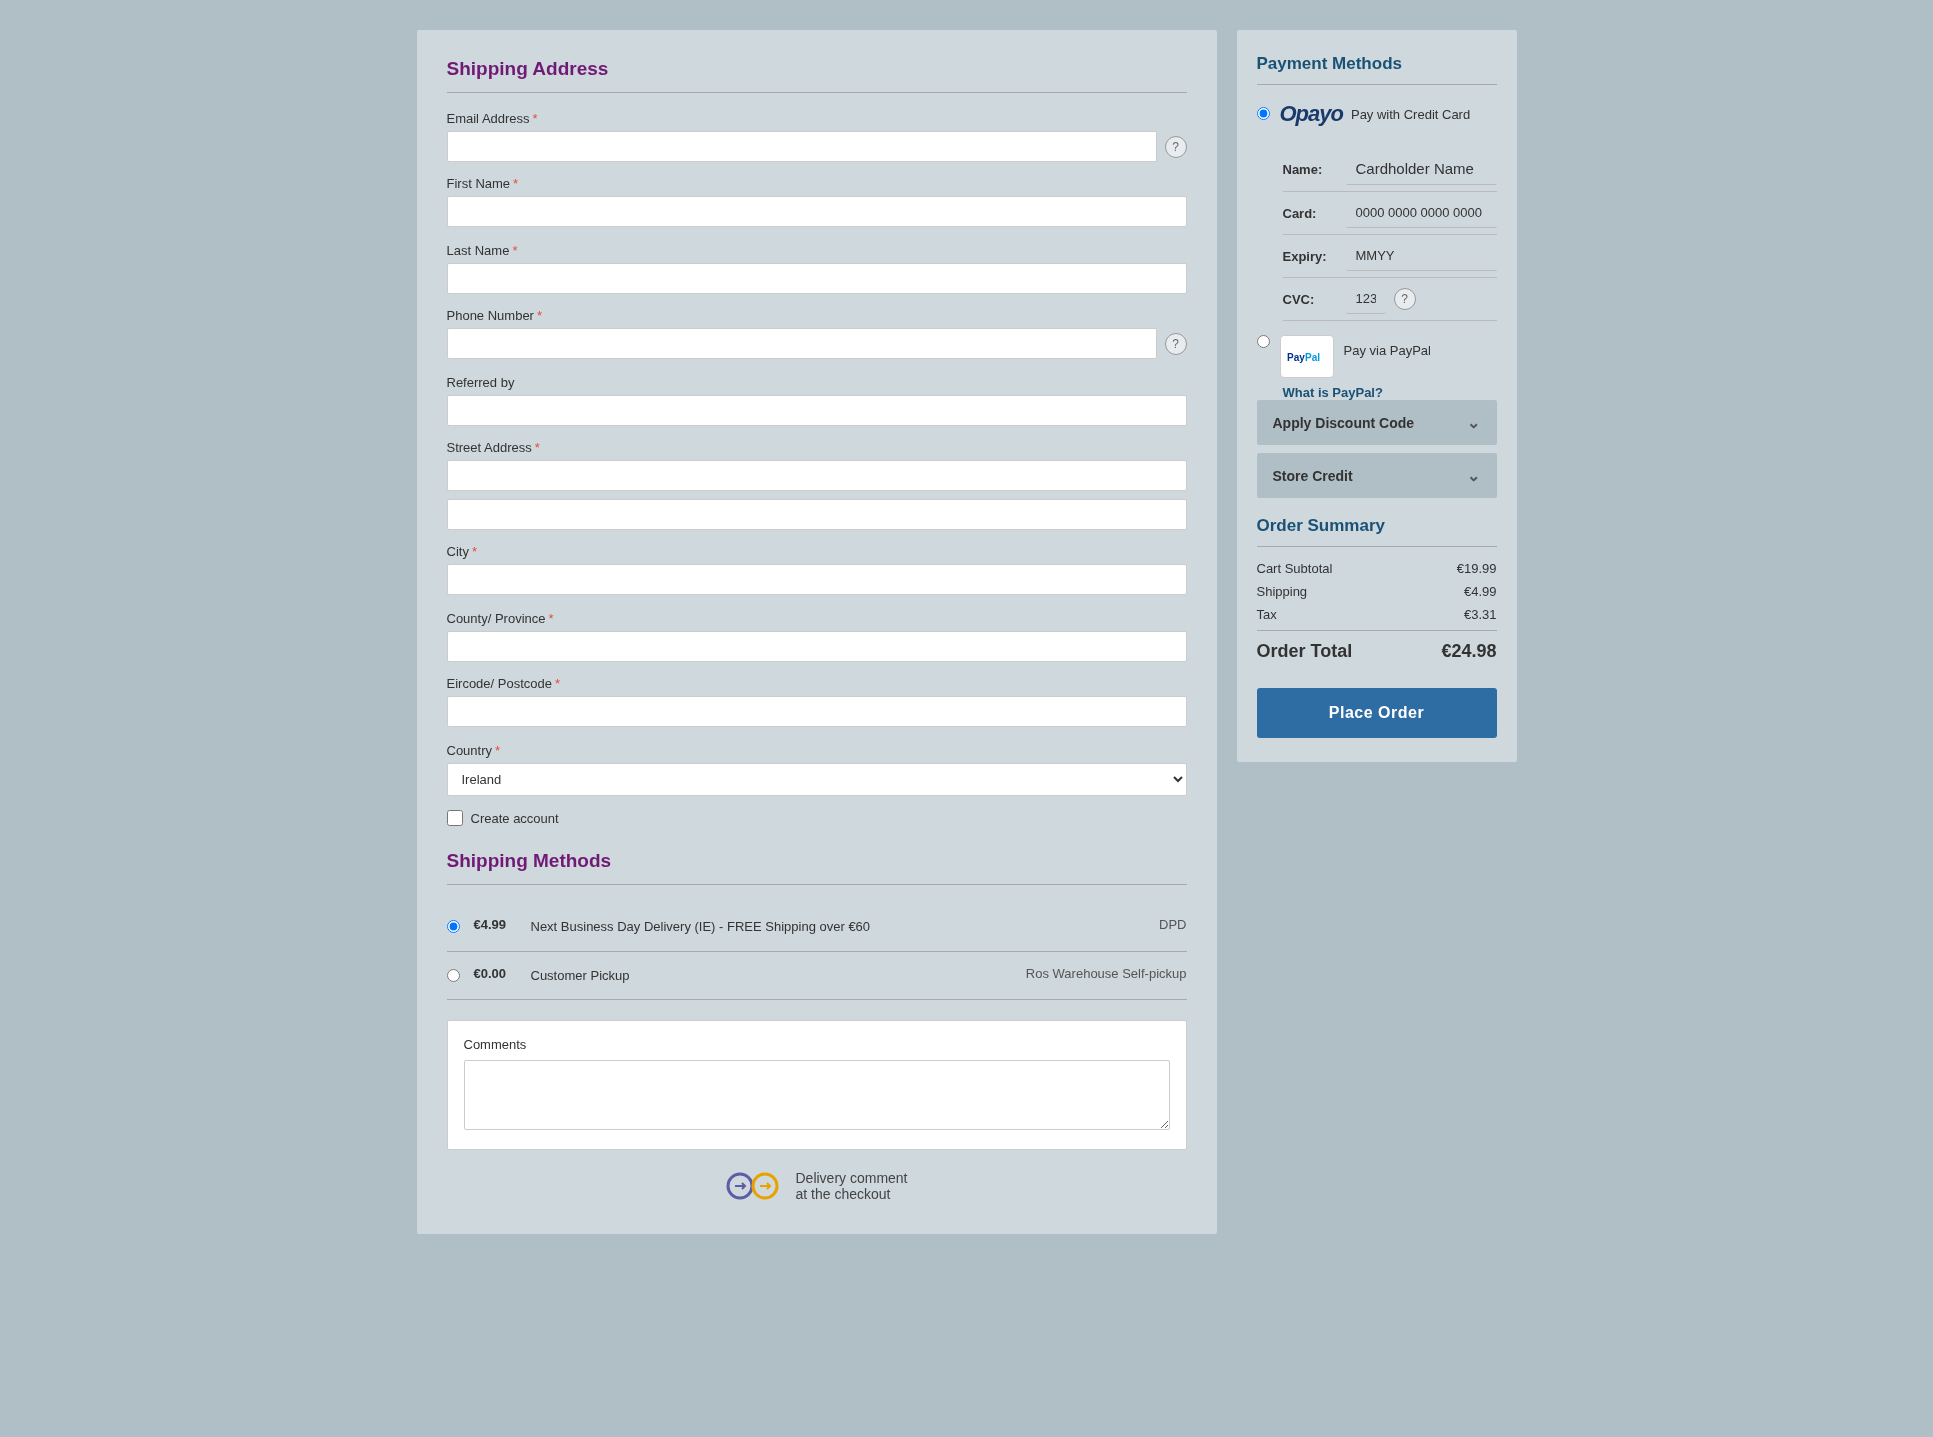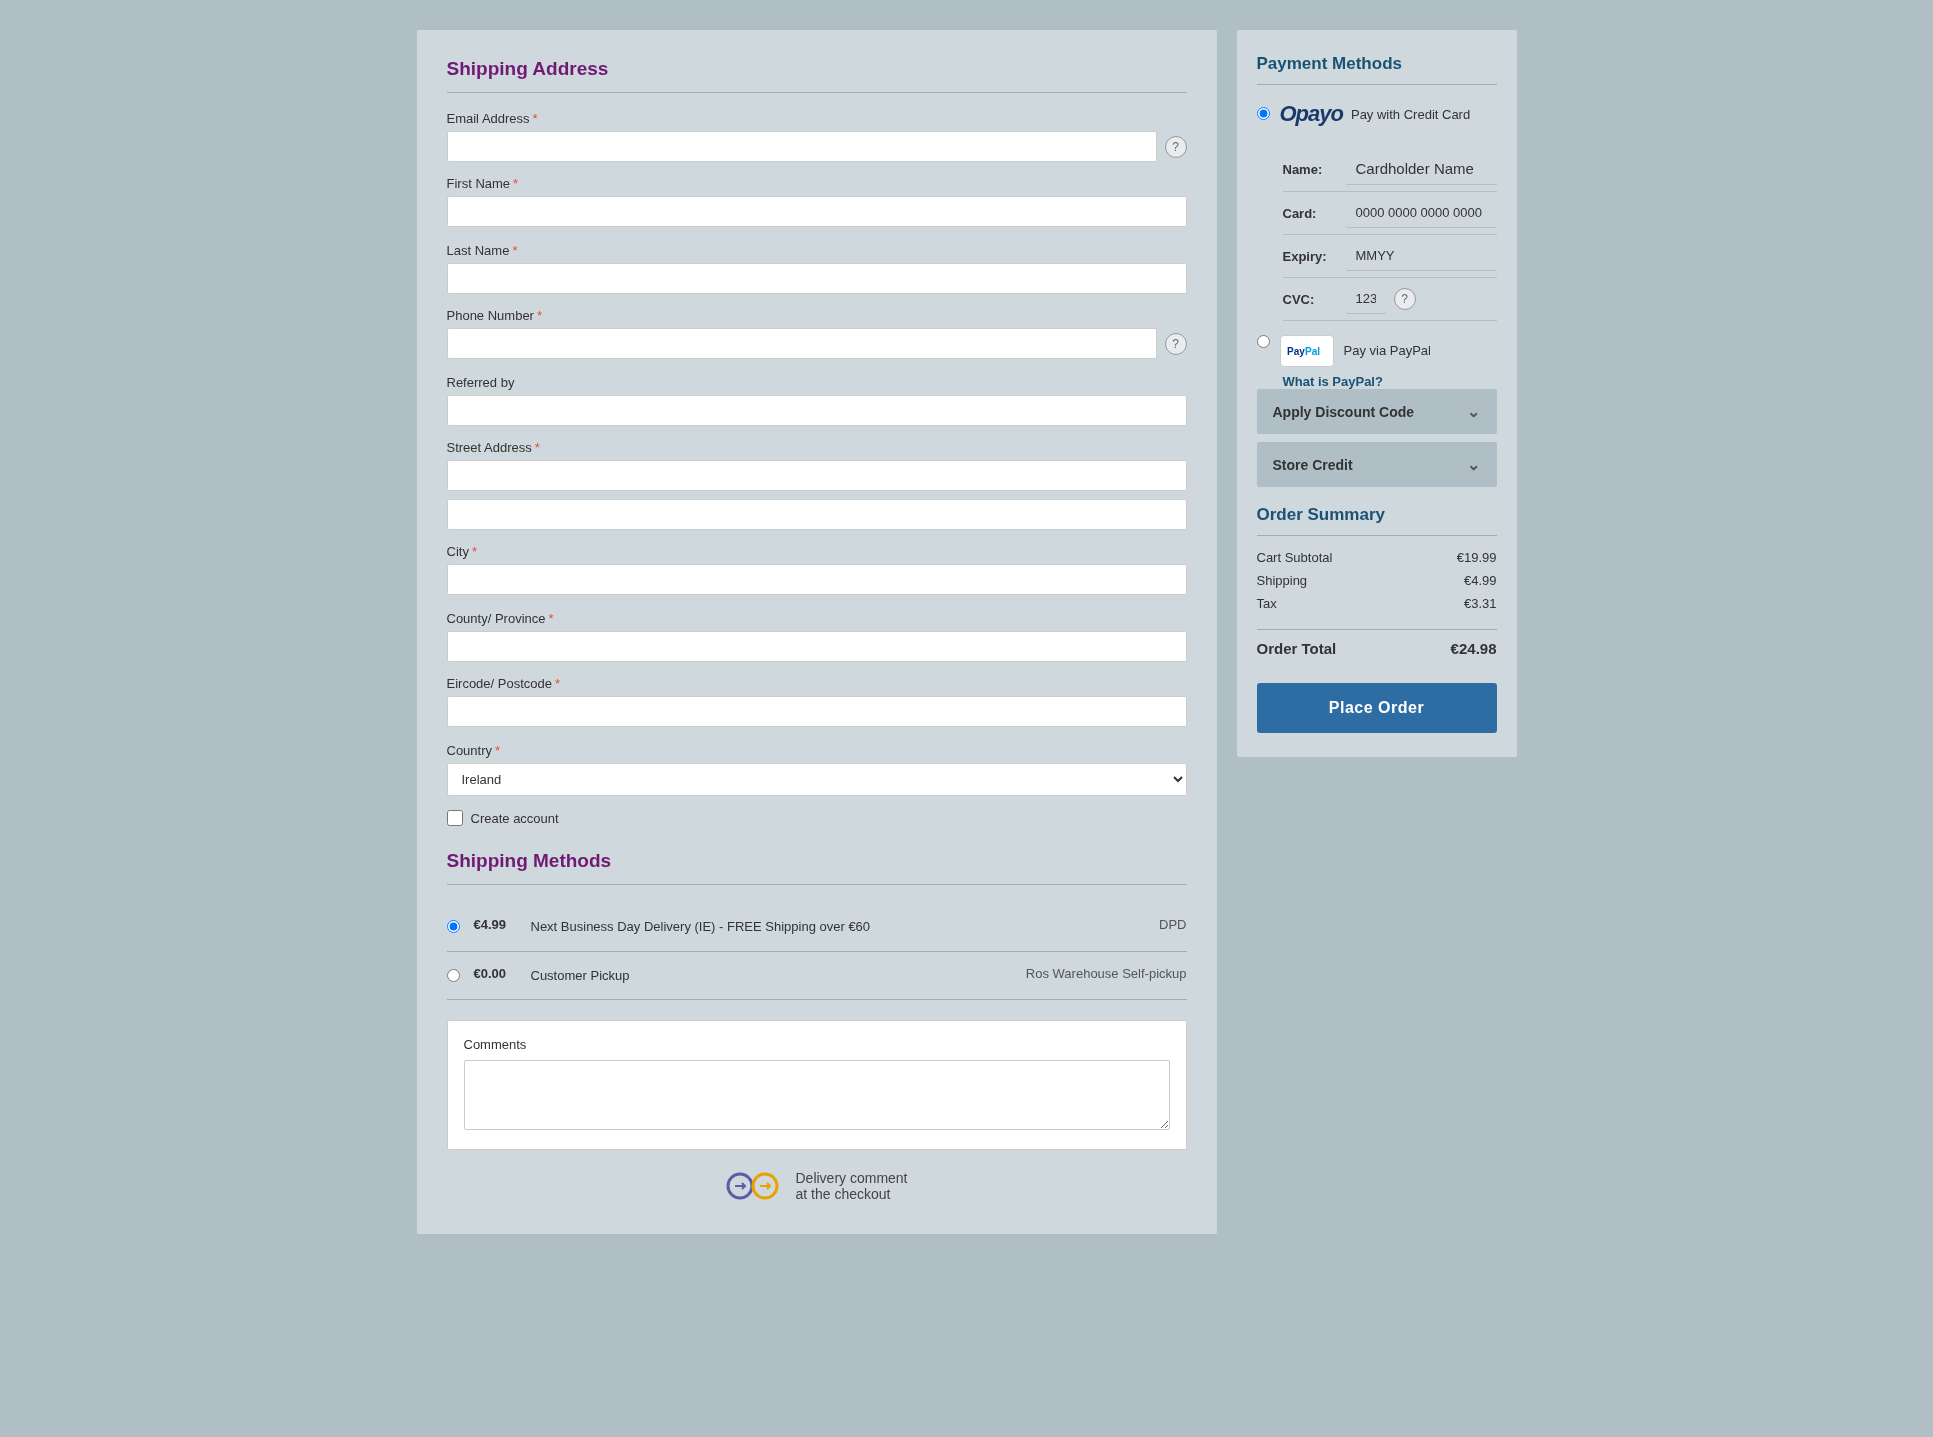--- a/index.html
+++ b/index.html
@@ -250,21 +250,21 @@
       gap: 8px;
     }
     .paypal-option {
       display: flex;
       align-items: flex-start;
       gap: 10px;
       margin-bottom: 6px;
     }
     .paypal-logo-box {
       width: 54px;
-      height: 32px;
+      height: 43px;
       background: #fff;
       border: 1px solid #ccc;
       border-radius: 4px;
       display: flex;
       align-items: center;
       justify-content: center;
       overflow: hidden;
     }
     .paypal-label {
       font-size: 13px;
@@ -314,22 +314,22 @@
     }
     .summary-row {
       display: flex;
       justify-content: space-between;
       font-size: 13px;
       margin-bottom: 8px;
       color: #333;
     }
     .summary-row.total {
       font-weight: bold;
-      font-size: 15px;
-      margin-top: 18px;
+      font-size: 18px;
+      margin-top: 8px;
       border-top: 1px solid #aaa;
       padding-top: 10px;
     }
     .place-order-btn {
       width: 100%;
       background: #2e6da4;
       color: #fff;
       border: none;
       border-radius: 3px;
       padding: 16px;

